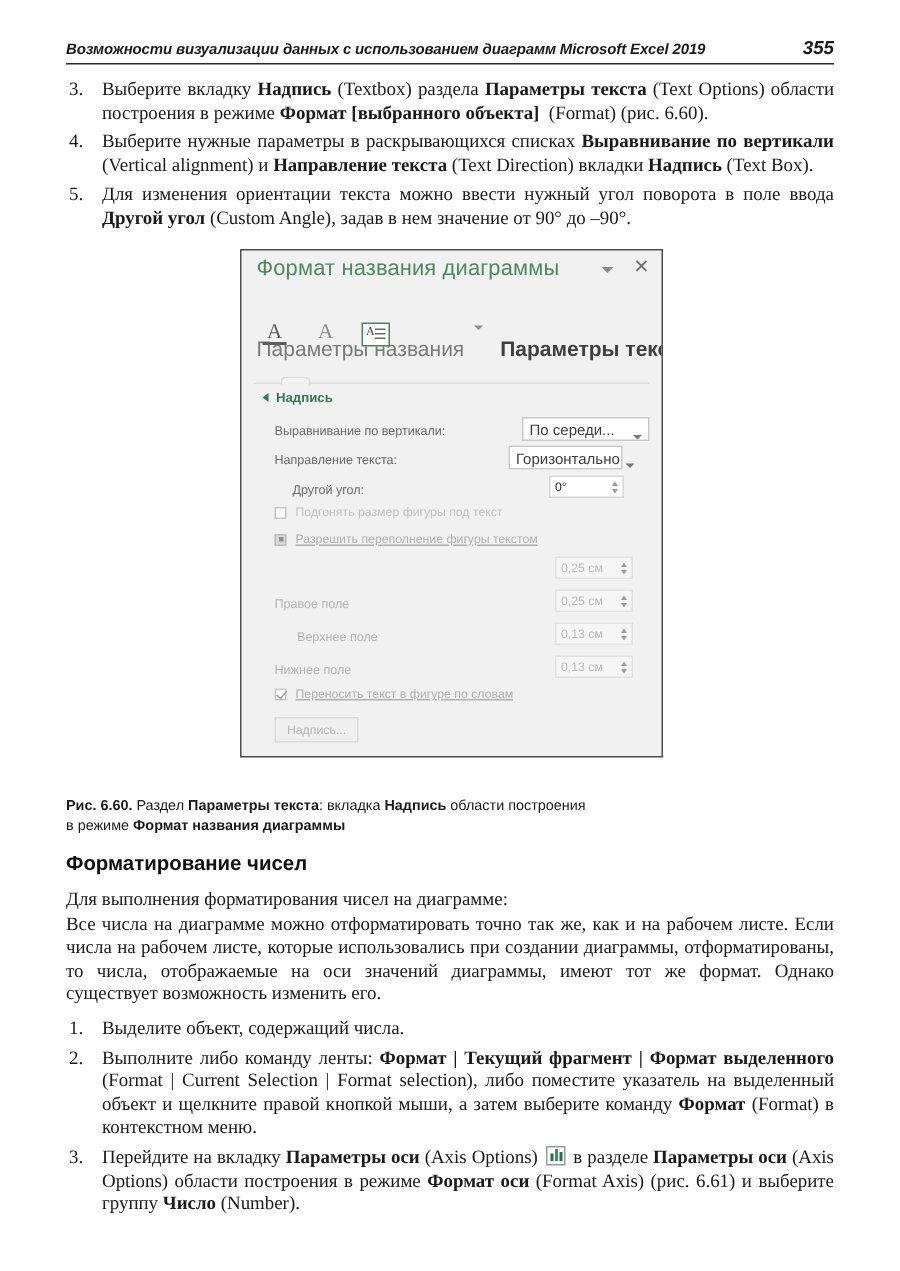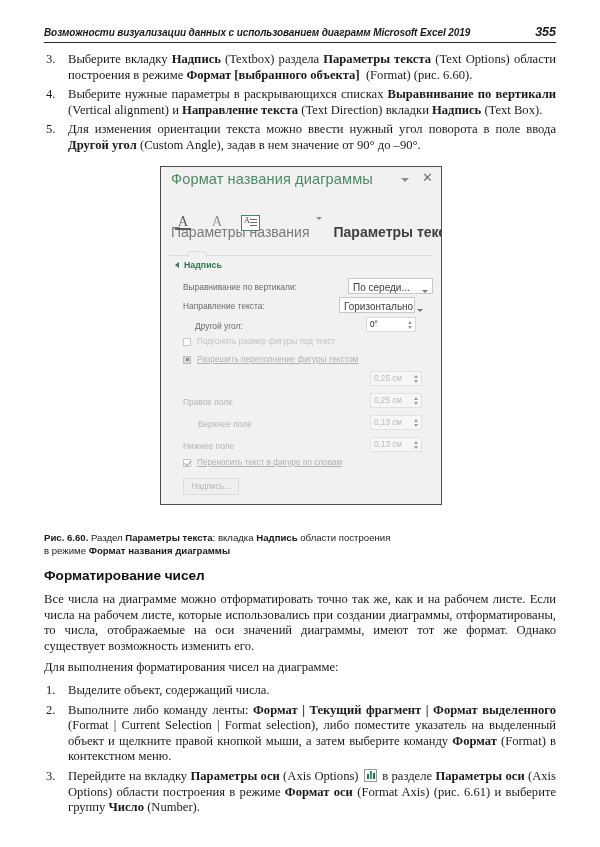--- a/index.html
+++ b/index.html
@@ -589,22 +589,22 @@
   </div>
 
   <div class="figure-caption">
     <div><b>Рис. 6.60.</b> Раздел <b>Параметры текста</b>: вкладка <b>Надпись</b> области построения</div>
     <div>в режиме <b>Формат названия диаграммы</b></div>
   </div>
 
   <div class="content" style="top:568px;">
     <h2 class="section-heading">Форматирование чисел</h2>
 
+    <p class="para" style="margin-top:6px;">Для выполнения форматирования чисел на диаграмме:</p>
     <p class="para first">Все числа на диаграмме можно отформатировать точно так же, как и на рабочем листе. Если числа на рабочем листе, которые использовались при создании диаграммы, отфор­матированы, то числа, отображаемые на оси значений диаграммы, имеют тот же формат. Однако существует возможность изменить его.</p>
-    <p class="para" style="margin-top:6px;">Для выполнения форматирования чисел на диаграмме:</p>
 
     <ol class="steps" style="margin-top:7px;">
       <li>
         <span class="num">1.</span>
         <span>Выделите объект, содержащий числа.</span>
       </li>
       <li>
         <span class="num">2.</span>
         <span>Выполните либо команду ленты: <b>Формат | Текущий фрагмент | Формат выделенного</b> (Format | Current Selection | Format selection), либо поместите указатель на выделенный объект и щелкните правой кнопкой мыши, а затем выберите команду <b>Формат</b> (Format) в контекстном меню.</span>
       </li>

